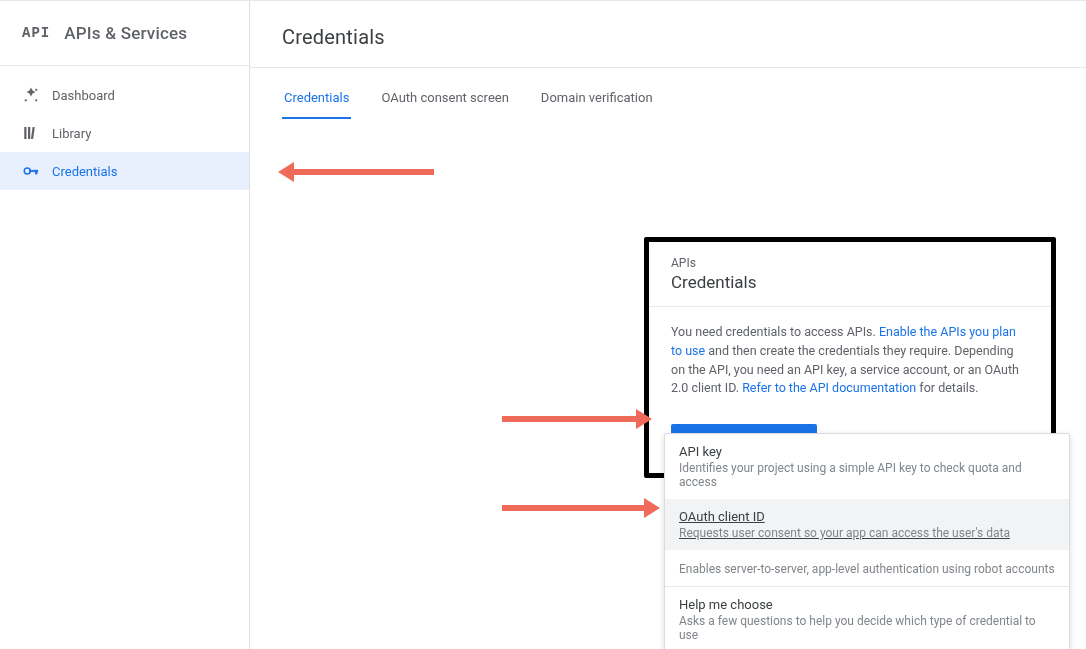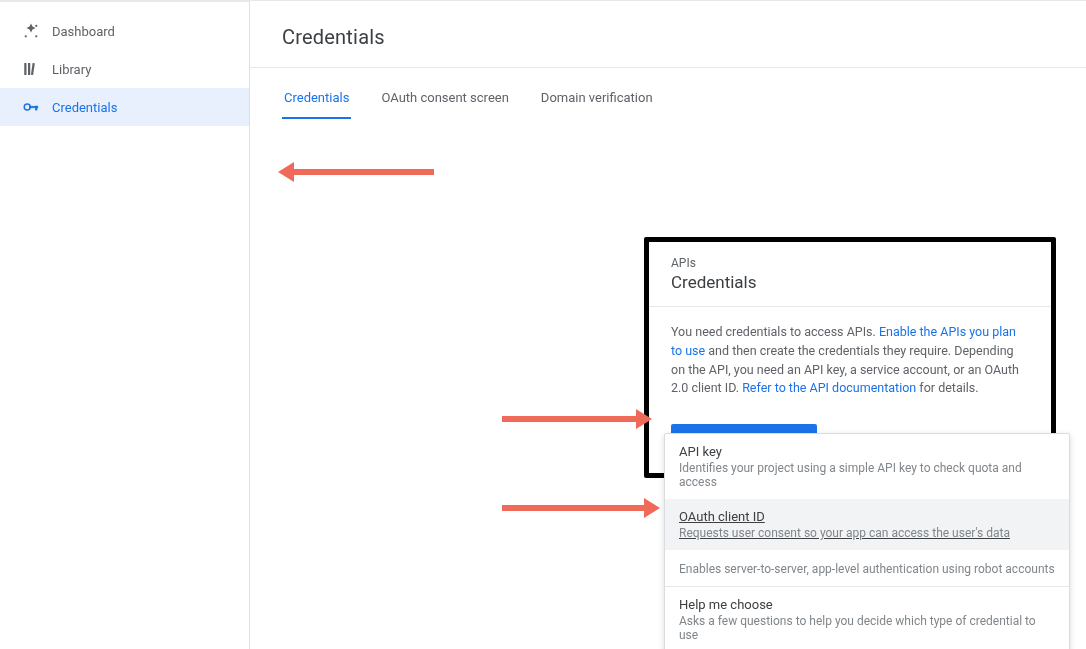--- a/index.html
+++ b/index.html
@@ -216,20 +216,24 @@
   .arrow2 .arrow-shaft { width: 134px; }
   .arrow3 { left: 502px; top: 498px; width: 156px; height: 20px; }
   .arrow3 .arrow-shaft { width: 142px; }
 </style>
 </head>
 <body>
 
 <div class="app">
 
   <div class="sidebar">
+    <div class="product-header">
+      <span class="api-logo">API</span>
+      <span>APIs &amp; Services</span>
+    </div>
     <div class="sidebar-divider"></div>
 
     <div class="sb-item">
       <span class="sb-icon">
         <svg viewBox="0 0 24 24">
             <path d="M12 2l2 4 4 2-4 2-2 4-2-4-4-2 4-2z"></path>
             <circle cx="5" cy="19" r="1.5"></circle>
             <circle cx="19" cy="5" r="1.5"></circle>
             <circle cx="19" cy="19" r="1.5"></circle>
           </svg>

